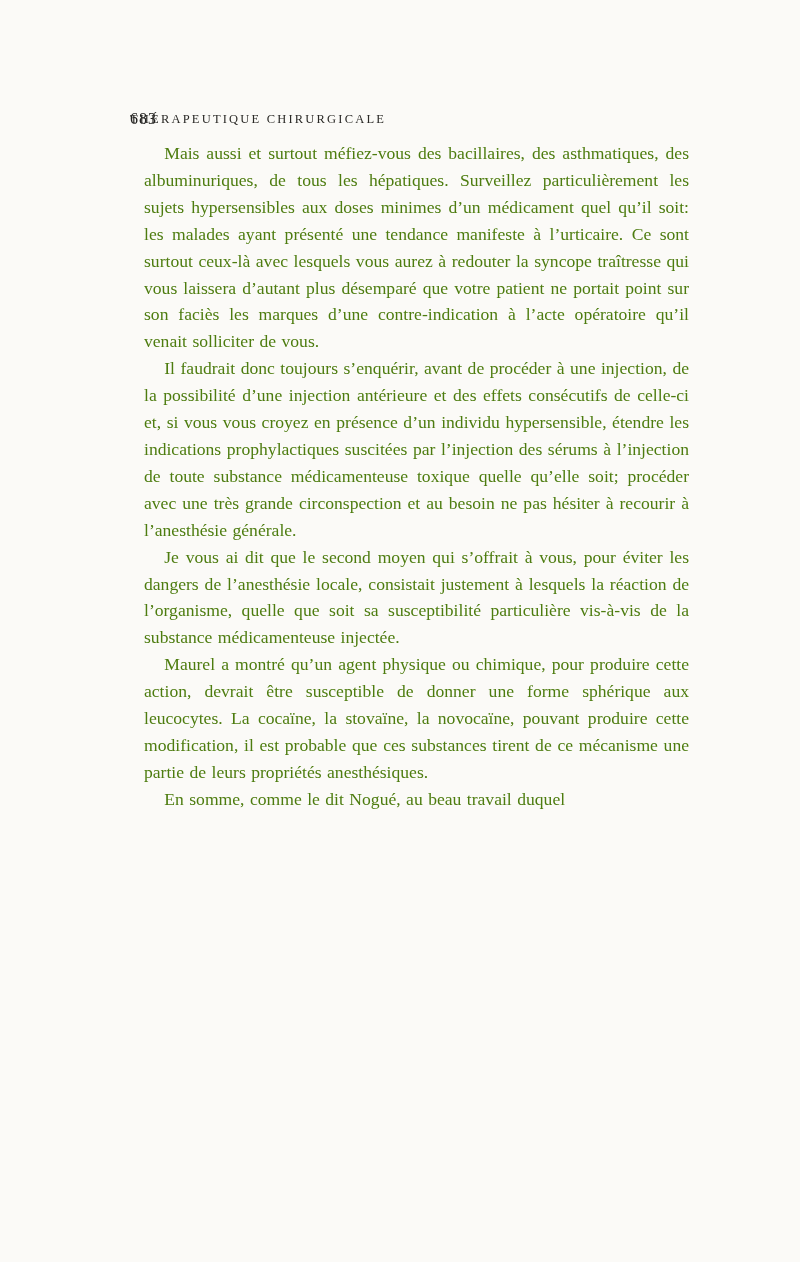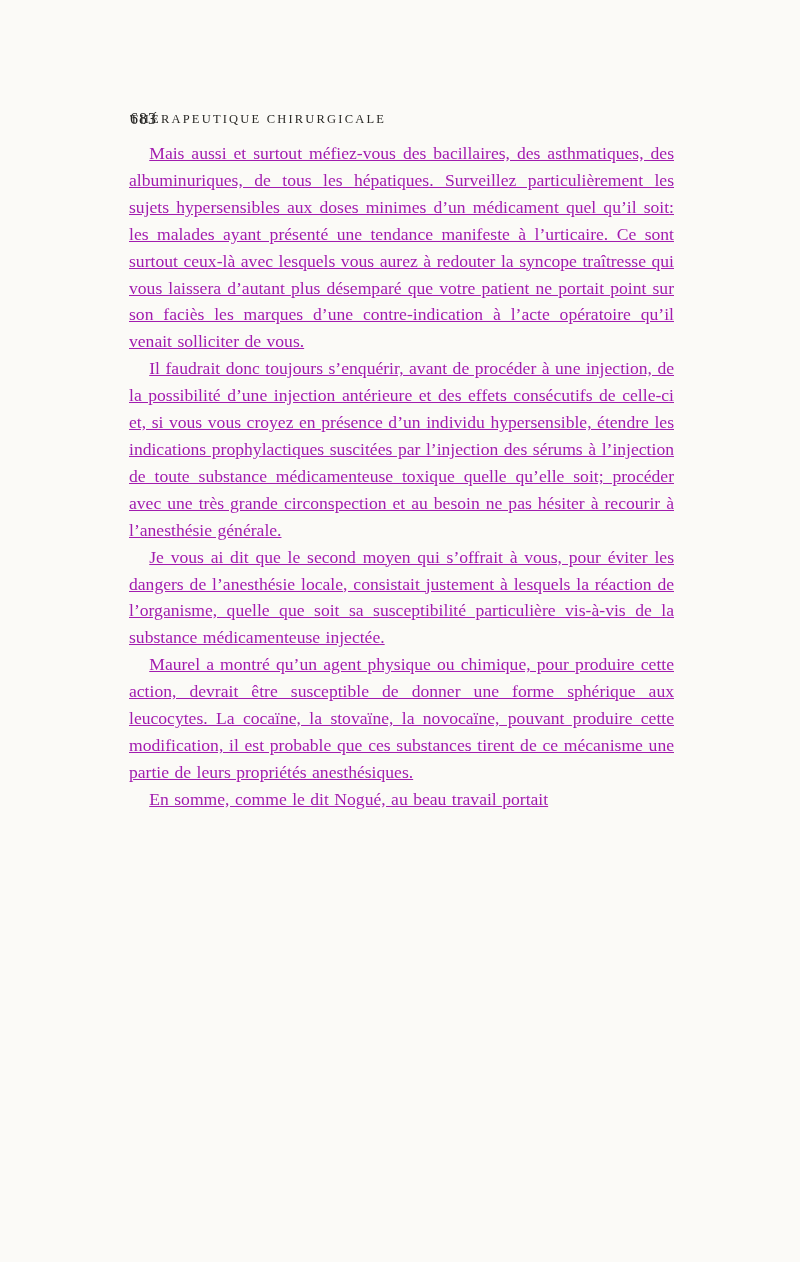--- a/index.html
+++ b/index.html
@@ -36,27 +36,26 @@
     left: 0;
     right: 0;
     top: 2px;
     font-size: 12.5px;
     letter-spacing: 2.2px;
     color: #2a2926;
   }
   .text-block {
     position: absolute;
     top: 140px;
-    left: 129px;
+    left: 144px;
     width: 545px;
     font-size: 17.6px;
     line-height: 26.9px;
     text-align: justify;
-    color: #a21caf;
-    text-decoration: underline;
+    color: #4d7c0f;
   }
   .text-block p {
     margin: 0;
     padding: 0;
     text-indent: 1.15em;
     word-spacing: 0.06em;
   }
 </style>
 </head>
 <body>
@@ -66,16 +65,16 @@
   <div class="running-header">
     <span class="page-number">683</span>
     <span class="running-title">THÉRAPEUTIQUE CHIRURGICALE</span>
   </div>
 
   <div class="text-block">
     <p>Mais aussi et surtout méfiez-vous des bacillaires, des asthmatiques, des albuminuriques, de tous les hépatiques. Surveillez particulièrement les sujets hypersensibles aux doses minimes d’un médicament quel qu’il soit: les malades ayant présenté une tendance manifeste à l’urticaire. Ce sont surtout ceux-là avec lesquels vous aurez à redouter la syncope traîtresse qui vous laissera d’autant plus désemparé que votre patient ne portait point sur son faciès les marques d’une contre-indication à l’acte opératoire qu’il venait solliciter de vous.</p>
     <p>Il faudrait donc toujours s’enquérir, avant de procéder à une injection, de la possibilité d’une injection antérieure et des effets consécutifs de celle-ci et, si vous vous croyez en présence d’un individu hypersensible, étendre les indications prophylactiques suscitées par l’injection des sérums à l’injection de toute substance médicamenteuse toxique quelle qu’elle soit; procéder avec une très grande circonspection et au besoin ne pas hésiter à recourir à l’anesthésie générale.</p>
     <p>Je vous ai dit que le second moyen qui s’offrait à vous, pour éviter les dangers de l’anesthésie locale, consistait justement à lesquels la réaction de l’organisme, quelle que soit sa susceptibilité particulière vis-à-vis de la substance médicamenteuse injectée.</p>
     <p>Maurel a montré qu’un agent physique ou chimique, pour produire cette action, devrait être susceptible de donner une forme sphérique aux leucocytes. La cocaïne, la stovaïne, la novocaïne, pouvant produire cette modification, il est probable que ces substances tirent de ce mécanisme une partie de leurs propriétés anesthésiques.</p>
-    <p>En somme, comme le dit Nogué, au beau travail portait</p>
+    <p>En somme, comme le dit Nogué, au beau travail duquel</p>
   </div>
 
 </div>
 
 </body></html>

